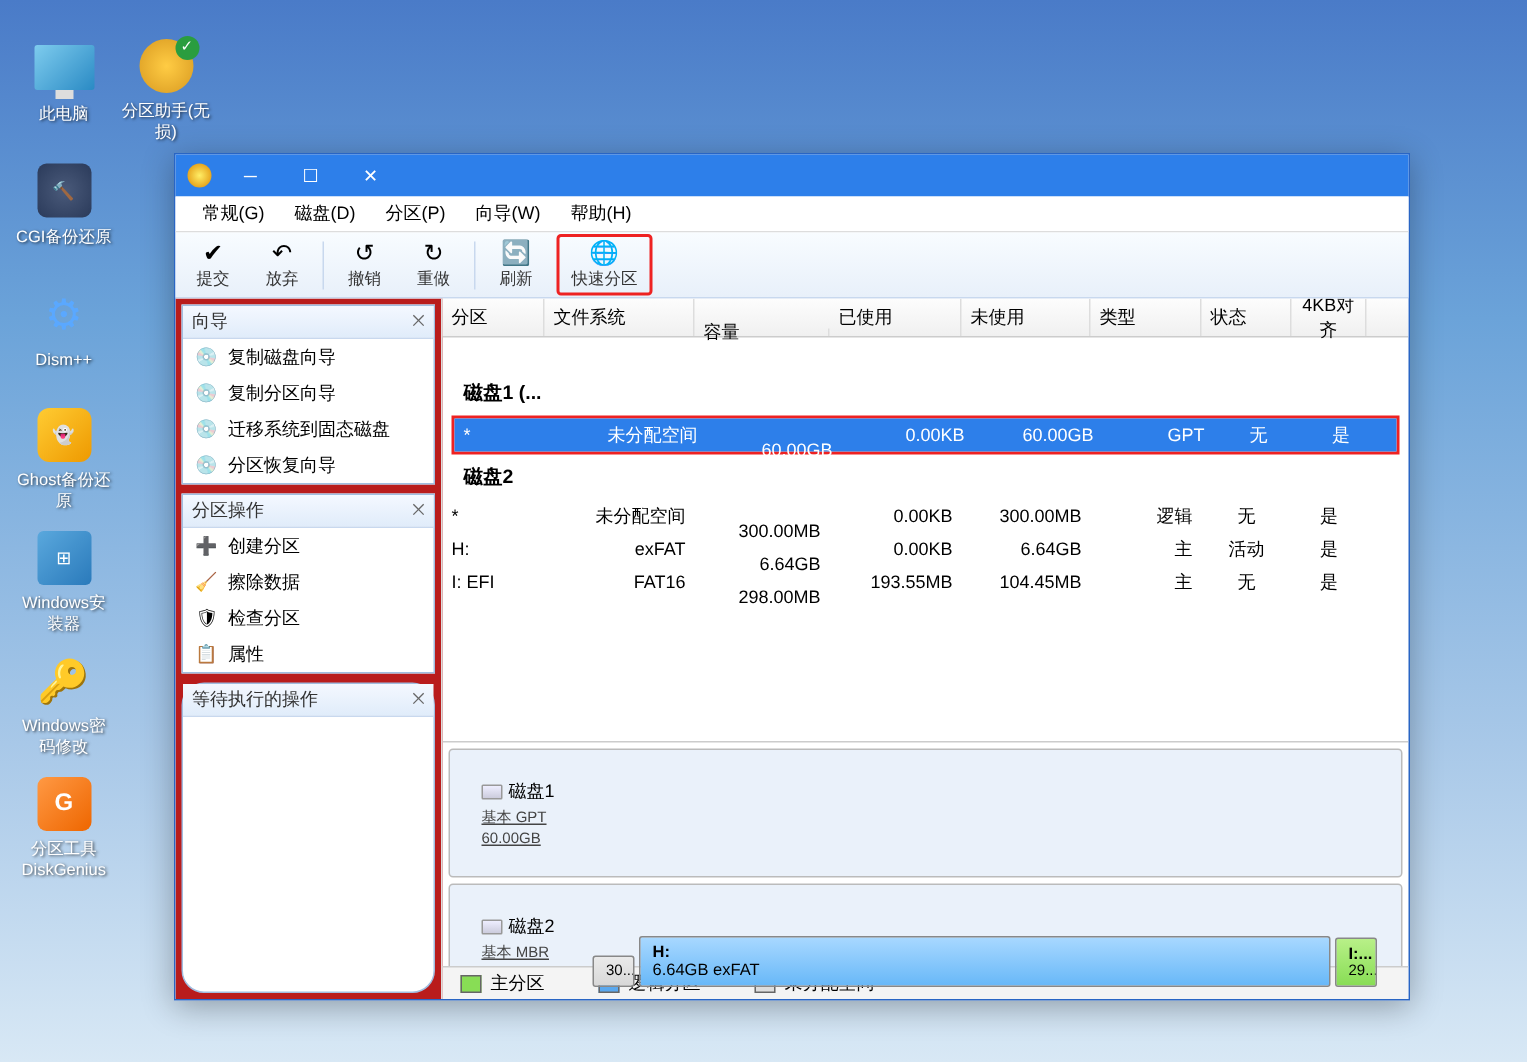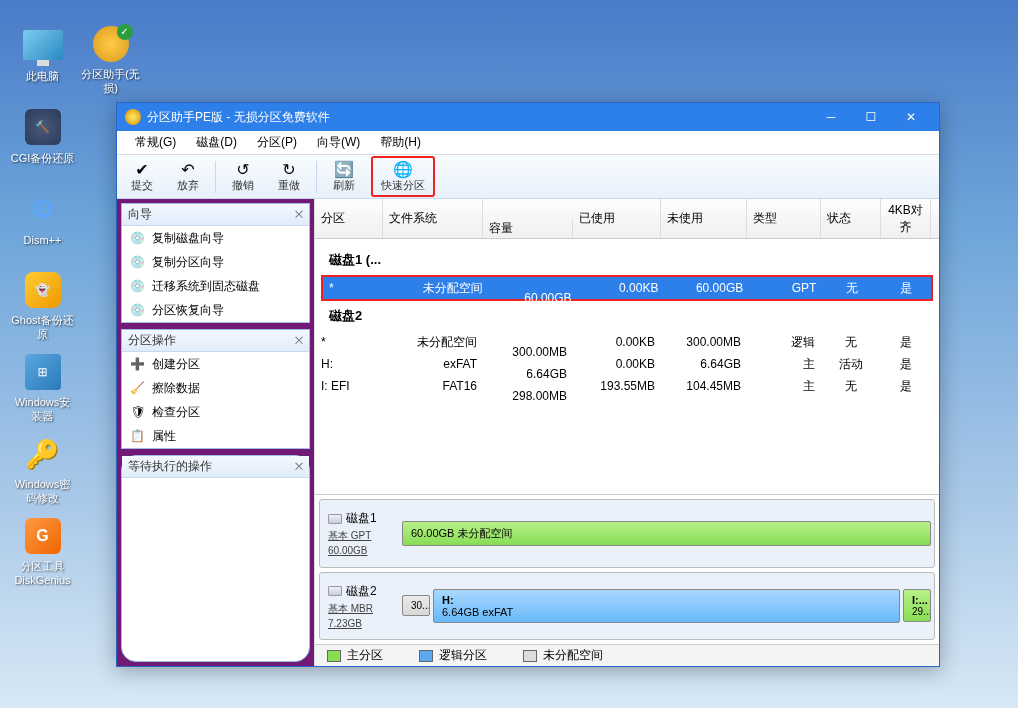--- a/index.html
+++ b/index.html
@@ -33,40 +33,40 @@
 .menubar .menu { padding: 0 10px; cursor: pointer; font-size: 12px; }
 
 .toolbar { height: 44px; background: linear-gradient(#f8fcff, #e8f0fa); border-bottom: 1px solid #c8d8ee; display: flex; align-items: center; padding: 0 6px; gap: 8px; }
 .toolbar .tbtn { display: flex; flex-direction: column; align-items: center; padding: 2px 8px; cursor: pointer; border-radius: 3px; }
 .toolbar .tbtn .tico { font-size: 16px; height: 18px; display:flex; align-items:center; }
 .toolbar .tbtn .tlbl { font-size: 11px; color: #333; }
 .toolbar .sep { width: 1px; height: 32px; background: #c8d8ee; }
 .toolbar .highlight { border: 2px solid #ee2222; padding: 2px 8px; border-radius: 3px; }
 
 .body { flex: 1; display: flex; overflow: hidden; }
-.sidebar { width: 198px; background: #701a75; border-right: 1px solid #ddd; padding: 4px; display:flex; flex-direction:column; gap:6px; }
+.sidebar { width: 178px; background: #b91c1c; border-right: 1px solid #ddd; padding: 4px; display:flex; flex-direction:column; gap:6px; }
 
 .panel { border: 1px solid #a0bde0; background: #fff; }
 .panel-hdr { height: 22px; background: linear-gradient(#f4f8ff, #e0ecfa); display: flex; align-items: center; padding: 0 6px; font-size: 12px; color: #333; border-bottom: 1px solid #c8d8ee; }
 .panel-hdr .collapse { margin-left: auto; font-size: 10px; color: #666; cursor:pointer; }
 .panel-body .item { height: 24px; display: flex; align-items: center; padding: 0 8px; cursor: pointer; gap: 6px; }
 .panel-body .item .pico { width: 16px; height: 16px; display: flex; align-items: center; justify-content: center; font-size: 12px; }
 
 .main { flex: 1; display: flex; flex-direction: column; overflow: hidden; }
-.table-hdr { height: 40px; background: linear-gradient(#fdfdfd, #f0f0f0); border-bottom: 1px solid #ccc; display: flex; }
+.table-hdr { height: 26px; background: linear-gradient(#fdfdfd, #f0f0f0); border-bottom: 1px solid #ccc; display: flex; }
 .table-hdr .col { border-right: 1px solid #ddd; padding: 0 6px; display: flex; align-items: center; font-size: 12px; }
-.table-area { flex: 1; overflow: auto; padding: 6px 0; }
+.table-area { flex: 1; overflow: auto; padding: 22px 0; }
 .disk-hdr { padding: 6px 14px; font-weight: bold; font-size: 13px; }
 .part-row { display: flex; height: 22px; align-items: center; }
 .part-row .cell { padding: 0 6px; text-align: right; }
 .part-row.sel { background: #2d7fea; color: #fff; }
 .hl-frame { border: 2px solid #ee2222; margin: 0 6px; }
 
 .disk-maps { border-top: 1px solid #ccc; padding: 4px; height: 150px; display:flex; flex-direction:column; gap:4px; }
-.disk-map-row { flex:1; border: 1px solid #bbb; border-radius: 3px; background: #eaf1fa; display:flex; align-items:center; padding: 3px; gap:3px; }
+.disk-map-row { flex:1; border: 1px solid #bbb; border-radius: 3px; background: #eaf1fa; display:flex; align-items:flex-end; padding: 16px; gap:3px; }
 .disk-map-info { width: 76px; padding: 3px 5px; display:flex; flex-direction:column; justify-content:center; gap:2px; }
 .disk-map-info .dname { font-size: 11px; display:flex; align-items:center; gap:4px; }
 .disk-map-info .dmeta { font-size: 10px; color: #444; text-decoration: underline; }
 .disk-seg { border: 1px solid #888; border-radius: 2px; padding: 4px 8px; display:flex; flex-direction:column; justify-content:center; position:relative; overflow:hidden; }
 .seg-green { background: linear-gradient(#b8f088, #88dd55); flex: 1; }
 .seg-gray { background: linear-gradient(#eaeaea, #d8d8d8); width: 28px; }
 .seg-blue { background: linear-gradient(#a8d8ff, #68b8f8); flex: 1; }
 .seg-small-g { background: linear-gradient(#b8f088, #88dd55); width: 28px; }
 .disk-seg .sname { font-weight: bold; font-size: 11px; }
 .disk-seg .ssize { font-size: 11px; }
@@ -137,21 +137,20 @@
         <div class="ico-dg">G</div>
       </div>
       <div class="lbl">分区工具DiskGenius</div>
     </div>
 </div>
 
 <div class="app-window">
 
   <div class="titlebar">
     <div class="icon"></div>
-    <div class="title">分区助手PE版 - 无损分区免费软件</div>
     <div class="winbtn">─</div>
     <div class="winbtn">☐</div>
     <div class="winbtn">✕</div>
   </div>
 
   <div class="menubar">
     <div class="menu">常规(G)</div>
     <div class="menu">磁盘(D)</div>
     <div class="menu">分区(P)</div>
     <div class="menu">向导(W)</div>
@@ -307,23 +306,20 @@
       <div class="disk-maps">
         <div class="disk-map-row">
           <div class="disk-map-info">
             <div class="dname">
                 <div class="disk-drive-ico"></div>
                 <span>磁盘1</span>
               </div>
             <div class="dmeta">基本 GPT</div>
             <div class="dmeta">60.00GB</div>
           </div>
-          <div class="disk-seg seg-green">
-            <div class="ssize">60.00GB 未分配空间</div>
-          </div>
         </div>
         <div class="disk-map-row">
           <div class="disk-map-info">
             <div class="dname">
                 <div class="disk-drive-ico"></div>
                 <span>磁盘2</span>
               </div>
             <div class="dmeta">基本 MBR</div>
             <div class="dmeta">7.23GB</div>
           </div>

